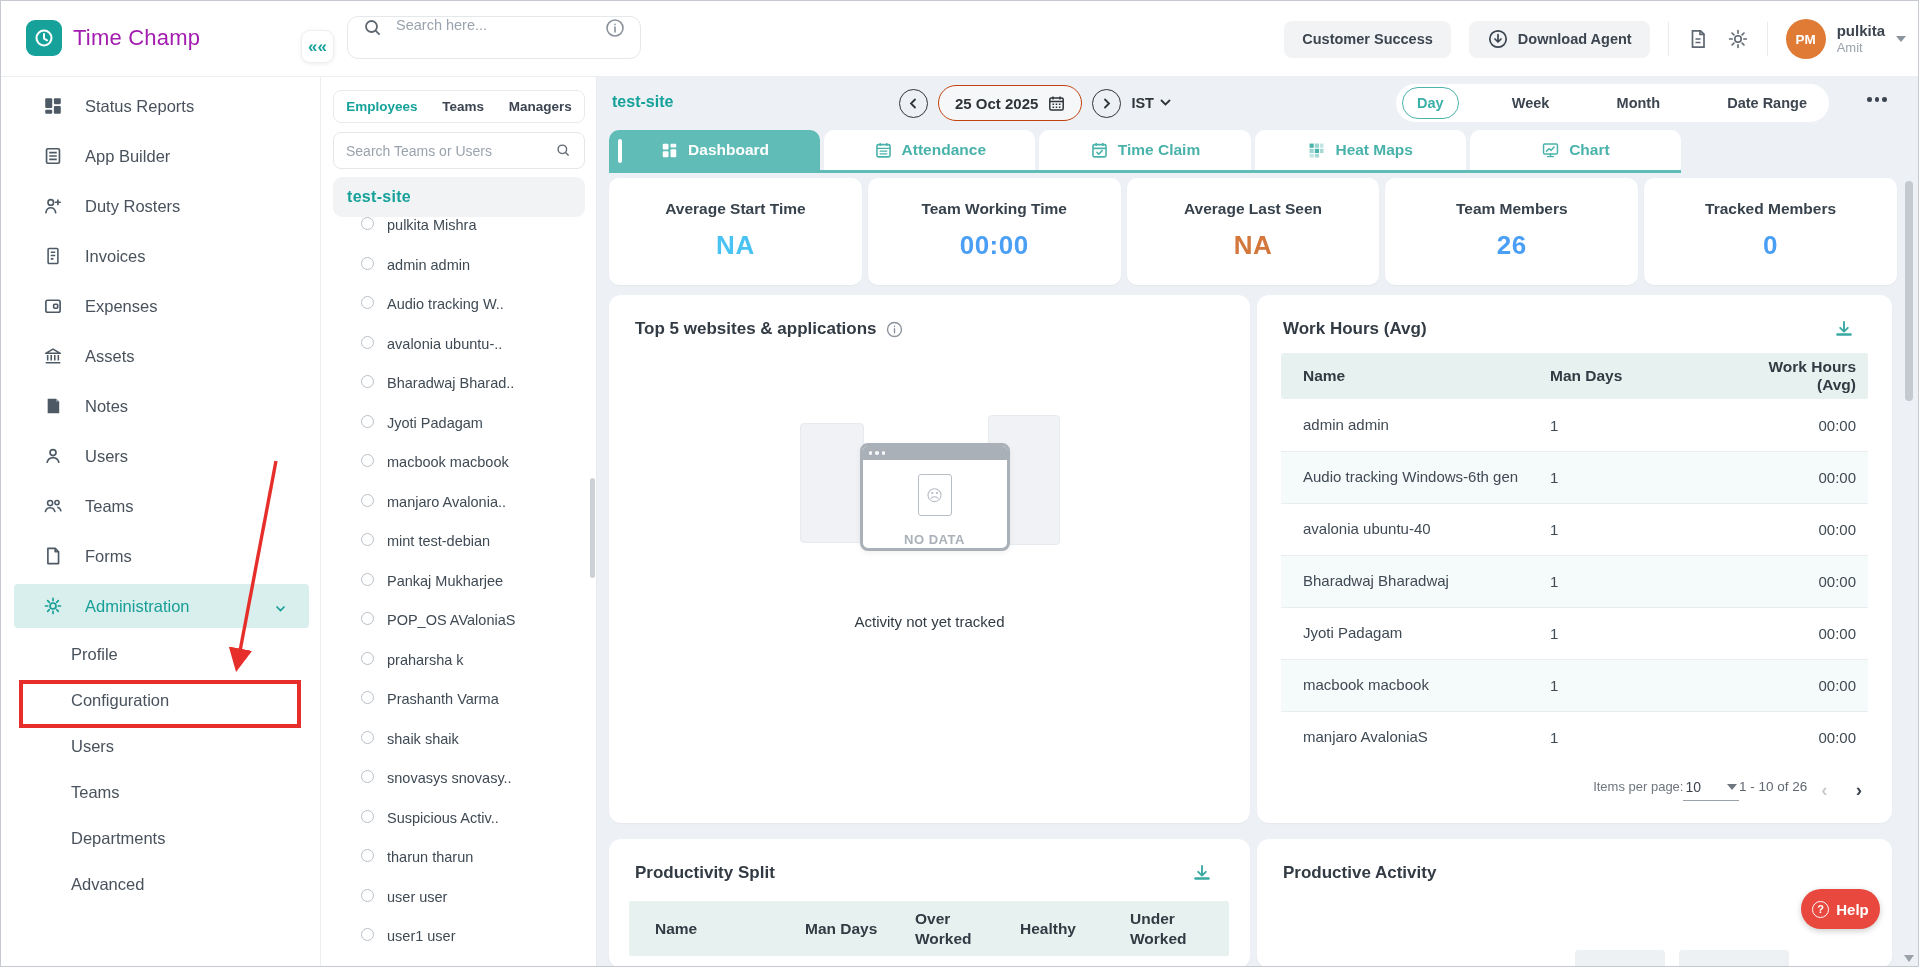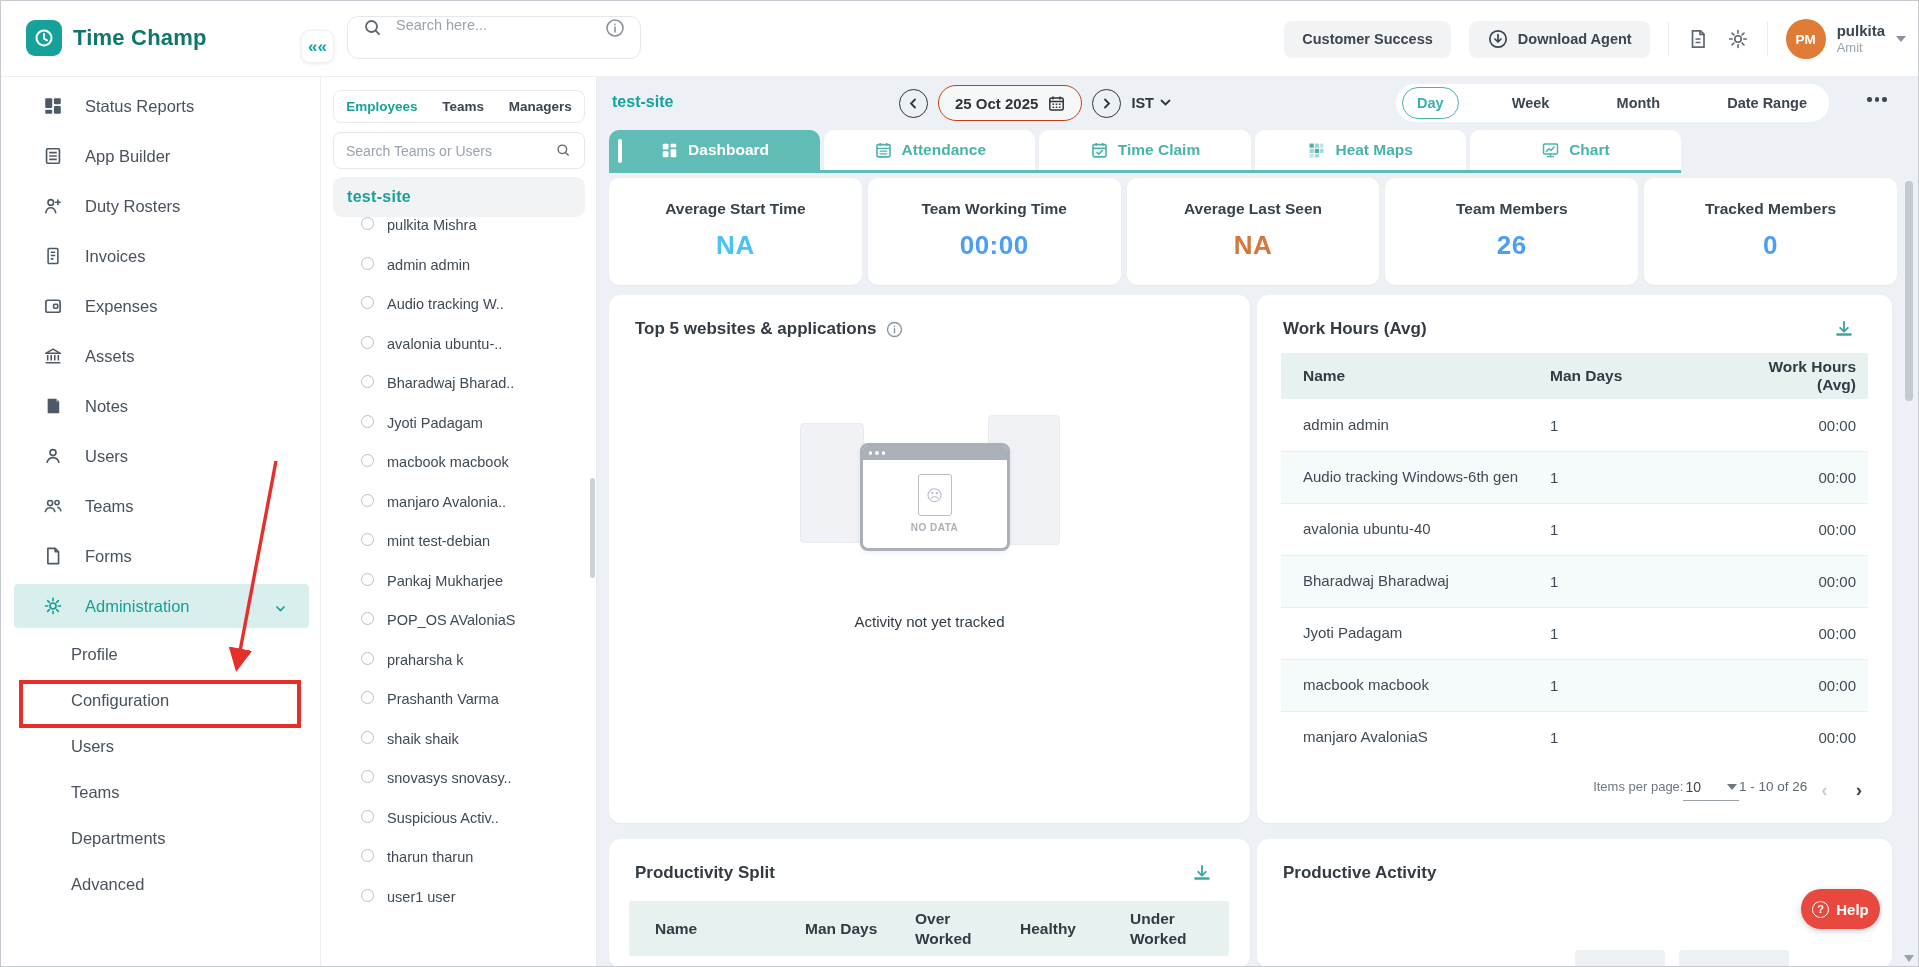--- a/index.html
+++ b/index.html
@@ -4,21 +4,21 @@
 <style>
   * { margin:0; padding:0; box-sizing:border-box; }
   html,body { width:1919px; height:967px; overflow:hidden; }
   body { font-family:"Liberation Sans","DejaVu Sans",sans-serif; background:#fff; color:#3c4550; }
   .screen { position:relative; width:1919px; height:967px; border:1px solid #c6cad0; background:#edf1f6; overflow:hidden; }
 
   
   .topbar { position:absolute; left:0; top:0; width:1919px; height:76px; background:#fff; border-bottom:1px solid #eceff2; z-index:5; }
   .logo-wrap { position:absolute; left:25px; top:19px; display:flex; align-items:center; gap:11px; }
   .logo-badge { width:36px; height:36px; border-radius:9px; background:#16a29a; display:flex; align-items:center; justify-content:center; }
-  .logo-text { font-size:22px; font-weight:700; color:#0f766e; letter-spacing:.2px; }
+  .logo-text { font-size:22px; font-weight:400; color:#a21caf; letter-spacing:.2px; }
   .collapse-btn { position:absolute; left:300px; top:29px; width:33px; height:33px; background:#fff; border:1px solid #eef0f2; border-radius:9px; box-shadow:0 1px 4px rgba(0,0,0,.08); color:#16a29a; font-size:17px; font-weight:700; display:flex; align-items:center; justify-content:center; cursor:pointer; z-index:6; }
   .search-bar { position:absolute; left:346px; top:15px; width:294px; height:43px; border:1px solid #e5e8eb; border-radius:11px; background:#fff; display:flex; align-items:flex-start; padding:0 14px; gap:12px; }
   .search-bar .ph { color:#9aa3ad; font-size:14.5px; flex:1; }
   .tb-right { position:absolute; right:14px; top:0; height:76px; display:flex; align-items:center; gap:18px; }
   .tb-btn { height:37px; background:#f1f3f5; border-radius:8px; display:flex; align-items:center; gap:9px; padding:0 18px; font-size:14.5px; color:#3c4550; font-weight:600; cursor:pointer; }
   .tb-divider { width:1px; height:34px; background:#e9ebee; }
   .tb-ic { width:22px; height:22px; display:inline-flex; }
   .avatar { width:40px; height:40px; border-radius:50%; background:#df7b35; color:#fff; font-size:13.5px; font-weight:700; display:flex; align-items:center; justify-content:center; }
   .user-meta { line-height:1.25; }
   .user-name { font-size:15px; font-weight:600; color:#3c4550; }
@@ -88,21 +88,21 @@
   .info-ic { width:17px; height:17px; display:inline-flex; margin-left:9px; }
 
   
   .empty-wrap { position:absolute; left:0; top:110px; width:641px; display:flex; flex-direction:column; align-items:center; }
   .illus { position:relative; width:260px; height:170px; }
   .skel { position:absolute; background:#f0f2f5; border:1px solid #e7eaee; border-radius:4px; }
   .laptop { position:absolute; left:60px; top:38px; width:150px; height:108px; background:#fff; border:3px solid #a9b0b8; border-radius:8px; overflow:hidden; box-shadow:0 2px 6px rgba(0,0,0,.06); }
   .laptop-bar { height:14px; background:#a9b0b8; display:flex; align-items:center; gap:3px; padding-left:6px; }
   .laptop-bar i { width:3.5px; height:3.5px; border-radius:50%; background:#fff; opacity:.9; }
   .sad-page { margin:14px auto 0; width:34px; height:42px; border:1.6px solid #b7bec6; border-radius:3px; display:flex; align-items:center; justify-content:center; color:#b7bec6; font-size:16px; }
-  .nodata { text-align:center; margin-top:6px; font-size:10px; font-weight:700; color:#aab1b9; letter-spacing:.5px; }
+  .nodata { text-align:center; margin-top:16px; font-size:13px; font-weight:700; color:#aab1b9; letter-spacing:.5px; }
   .empty-caption { margin-top:38px; font-size:15px; color:#323b44; font-weight:500; }
 
   
   .wh-table { position:absolute; left:24px; top:58px; width:587px; height:396px; overflow:hidden; }
   .wh-row { display:grid; grid-template-columns: 1fr 176px 130px; align-items:center; padding:0 12px 0 22px; font-size:15px; color:#3f4a54; }
   .wh-row .c-right { text-align:right; }
   .wh-head { background:#e7f2f0; height:46px; font-weight:700; color:#323b44; font-size:15.5px; border-radius:2px; }
   .wh-body-row { min-height:52px; border-top:1px solid #e9edef; padding-top:6px; padding-bottom:6px; }
   .wh-body-row:first-child { border-top:none; }
   .wh-body-row.alt { background:#f5fafa; }
@@ -406,20 +406,24 @@
           <span class="tp-radio"></span>
           <span>snovasys snovasy..</span>
         </div>
         <div class="tp-item">
           <span class="tp-radio"></span>
           <span>Suspicious Activ..</span>
         </div>
         <div class="tp-item">
           <span class="tp-radio"></span>
           <span>tharun tharun</span>
+        </div>
+        <div class="tp-item">
+          <span class="tp-radio"></span>
+          <span>user user</span>
         </div>
         <div class="tp-item">
           <span class="tp-radio"></span>
           <span>user1 user</span>
         </div>
       </div>
   </div>
   <div class="tp-scroll-thumb"></div>
 
   <div class="main-title">test-site</div>

